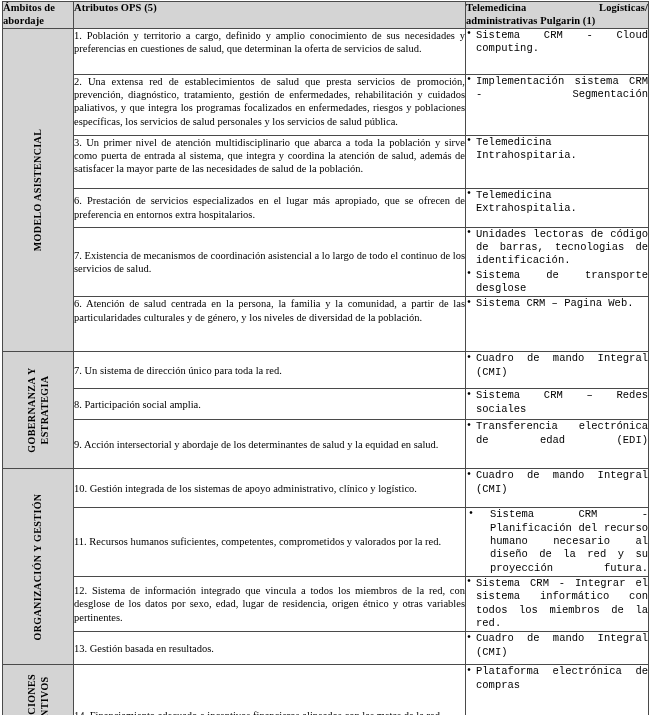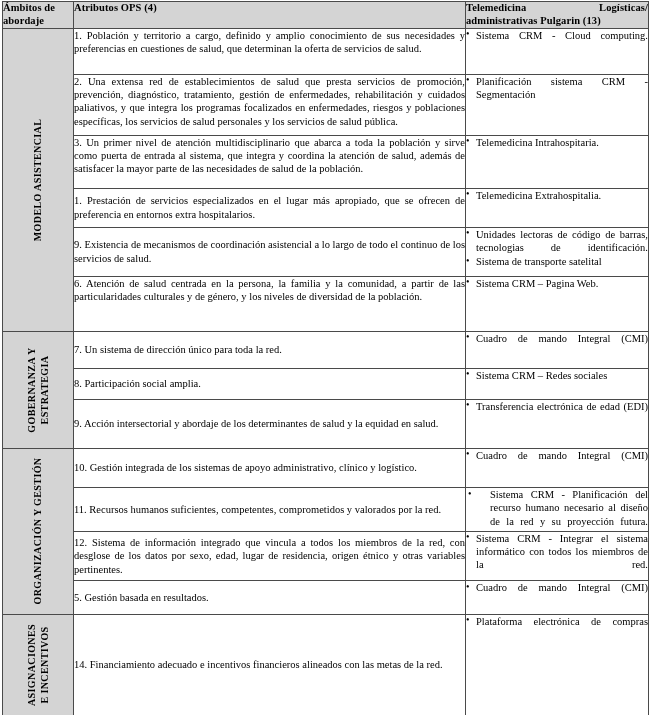--- a/index.html
+++ b/index.html
@@ -95,20 +95,21 @@
     margin-top: 44px;
   }
   .attr.vmid { vertical-align: middle; }
 
   
   .tools {
     font-size: 10.5px;
     line-height: 1.27;
     padding: 3px 5px 3px 5px;
     vertical-align: middle;
+    font-family: Liberation Mono, monospace;
   }
   .tools ul {
     margin: 0;
     padding: 0;
     list-style: none;
   }
   .tools li {
     position: relative;
     padding-left: 10px;
     margin: 0 0 1px 0;
@@ -138,24 +139,24 @@
       <col class="c-tools">
     </colgroup>
     <tbody>
 
       <tr>
         <td class="hdr hdr-scope">
           <span class="ln">Ámbitos</span>
           <span class="ln">de</span>
           <span class="ln">abordaje</span>
         </td>
-        <td class="hdr hdr-attr">Atributos OPS (4)</td>
+        <td class="hdr hdr-attr">Atributos OPS (5)</td>
         <td class="hdr hdr-tools">
           <span class="l1">Telemedicina Logísticas/</span>
-          <span class="l2">administrativas Pulgarin (13)</span>
+          <span class="l2">administrativas Pulgarin (1)</span>
         </td>
       </tr>
 
       <tr>
         <td class="scope-cell" rowspan="6" style="height:297px">
           <span class="scope-rot">
             <span class="ln">MODELO ASISTENCIAL</span>
           </span>
         </td>
         <td class="attr" style="height:45px">1. Población y territorio a cargo, definido y amplio conocimiento de sus necesidades y preferencias en cuestiones de salud, que determinan la oferta de servicios de salud.</td>
@@ -163,49 +164,49 @@
           <ul>
             <li class="jfull">Sistema CRM - Cloud computing.</li>
           </ul>
         </td>
       </tr>
 
       <tr>
         <td class="attr" style="height:60px">2. Una extensa red de establecimientos de salud que presta servicios de promoción, prevención, diagnóstico, tratamiento, gestión de enfermedades, rehabilitación y cuidados paliativos, y que integra los programas focalizados en enfermedades, riesgos y poblaciones específicas, los servicios de salud personales y los servicios de salud pública.</td>
         <td class="tools">
           <ul>
-            <li class="jfull">Planificación sistema CRM - Segmentación</li>
+            <li class="jfull">Implementación sistema CRM - Segmentación</li>
           </ul>
         </td>
       </tr>
 
       <tr>
         <td class="attr" style="height:52px">3. Un primer nivel de atención multidisciplinario que abarca a toda la población y sirve como puerta de entrada al sistema, que integra y coordina la atención de salud, además de satisfacer la mayor parte de las necesidades de salud de la población.</td>
         <td class="tools">
           <ul>
             <li>Telemedicina Intrahospitaria.</li>
           </ul>
         </td>
       </tr>
 
       <tr>
-        <td class="attr vmid" style="height:38px">1. Prestación de servicios especializados en el lugar más apropiado, que se ofrecen de preferencia en entornos extra hospitalarios.</td>
+        <td class="attr vmid" style="height:38px">6. Prestación de servicios especializados en el lugar más apropiado, que se ofrecen de preferencia en entornos extra hospitalarios.</td>
         <td class="tools">
           <ul>
             <li>Telemedicina Extrahospitalia.</li>
           </ul>
         </td>
       </tr>
 
       <tr>
-        <td class="attr vmid" style="height:48px">9. Existencia de mecanismos de coordinación asistencial a lo largo de todo el continuo de los servicios de salud.</td>
+        <td class="attr vmid" style="height:48px">7. Existencia de mecanismos de coordinación asistencial a lo largo de todo el continuo de los servicios de salud.</td>
         <td class="tools topal">
           <ul>
             <li class="jfull">Unidades lectoras de código de barras, tecnologias de identificación.</li>
-            <li>Sistema de transporte satelital</li>
+            <li>Sistema de transporte desglose</li>
           </ul>
         </td>
       </tr>
 
       <tr>
         <td class="attr" style="height:54px">6. Atención de salud centrada en la persona, la familia y la comunidad, a partir de las particularidades culturales y de género, y los niveles de diversidad de la población.</td>
         <td class="tools topal">
           <ul>
             <li>Sistema CRM – Pagina Web.</li>
           </ul>
@@ -271,21 +272,21 @@
       <tr>
         <td class="attr vmid" style="height:48px">12. Sistema de información integrado que vincula a todos los miembros de la red, con desglose de los datos por sexo, edad, lugar de residencia, origen étnico y otras variables pertinentes.</td>
         <td class="tools topal">
           <ul>
             <li class="jfull">Sistema CRM - Integrar el sistema informático con todos los miembros de la red.</li>
           </ul>
         </td>
       </tr>
 
       <tr>
-        <td class="attr vmid" style="height:32px">5. Gestión basada en resultados.</td>
+        <td class="attr vmid" style="height:32px">13. Gestión basada en resultados.</td>
         <td class="tools">
           <ul>
             <li class="jfull">Cuadro de mando Integral (CMI)</li>
           </ul>
         </td>
       </tr>
 
       <tr>
         <td class="scope-cell" style="height:100px">
           <span class="scope-rot">

